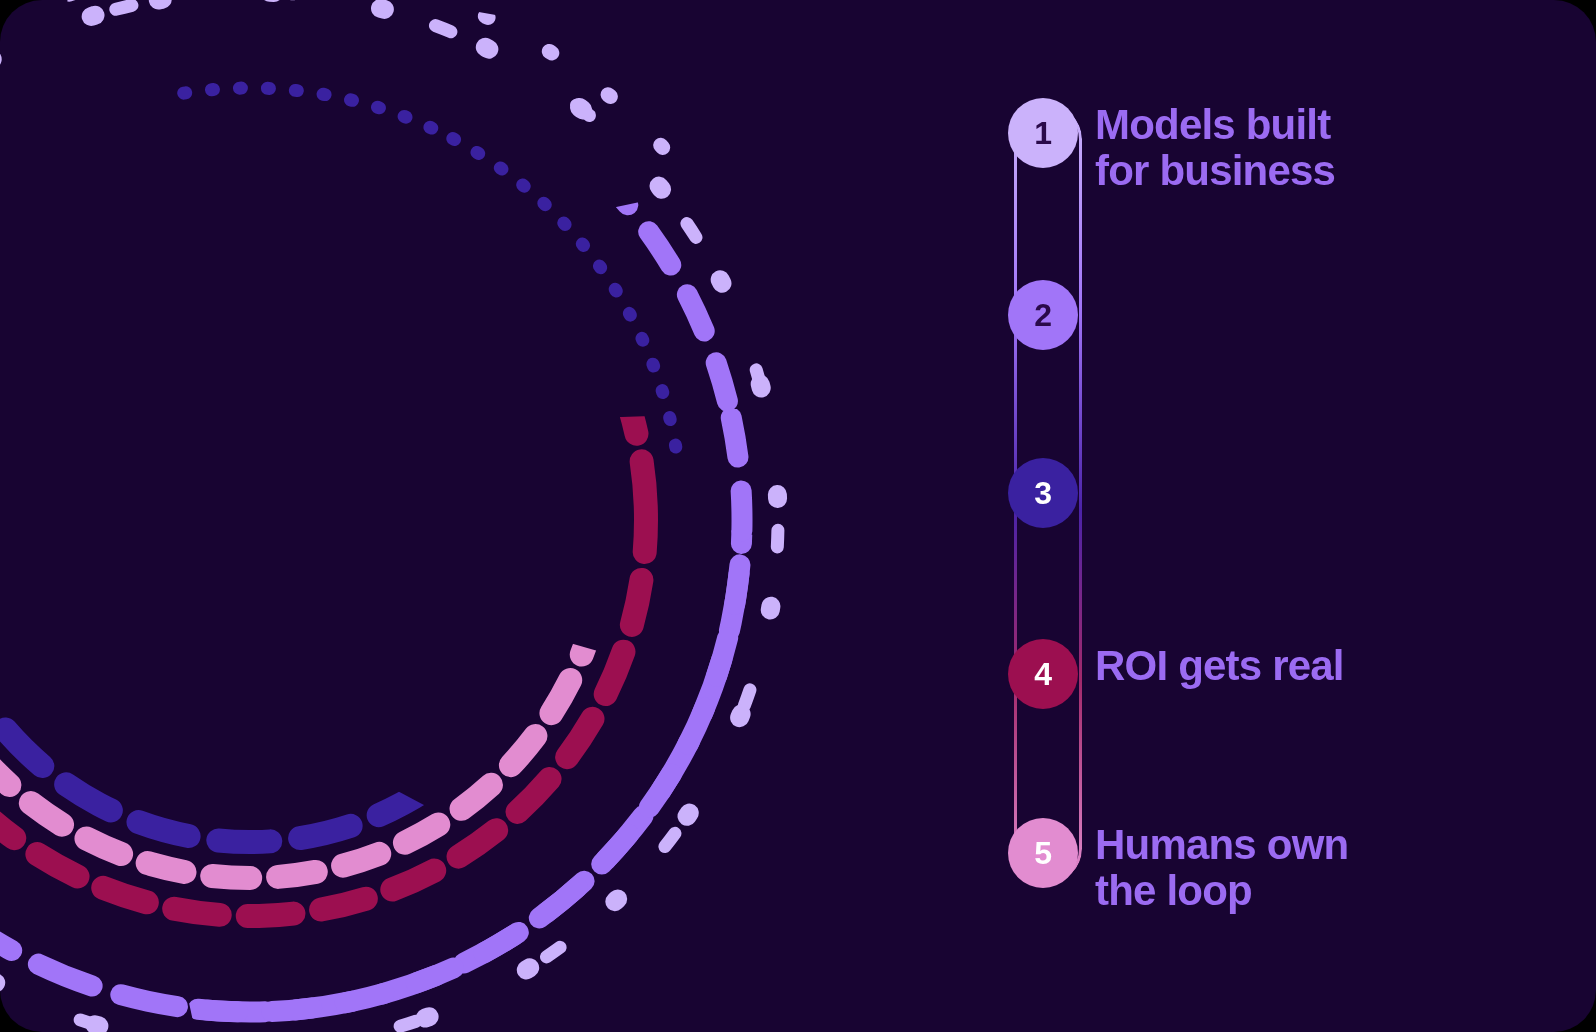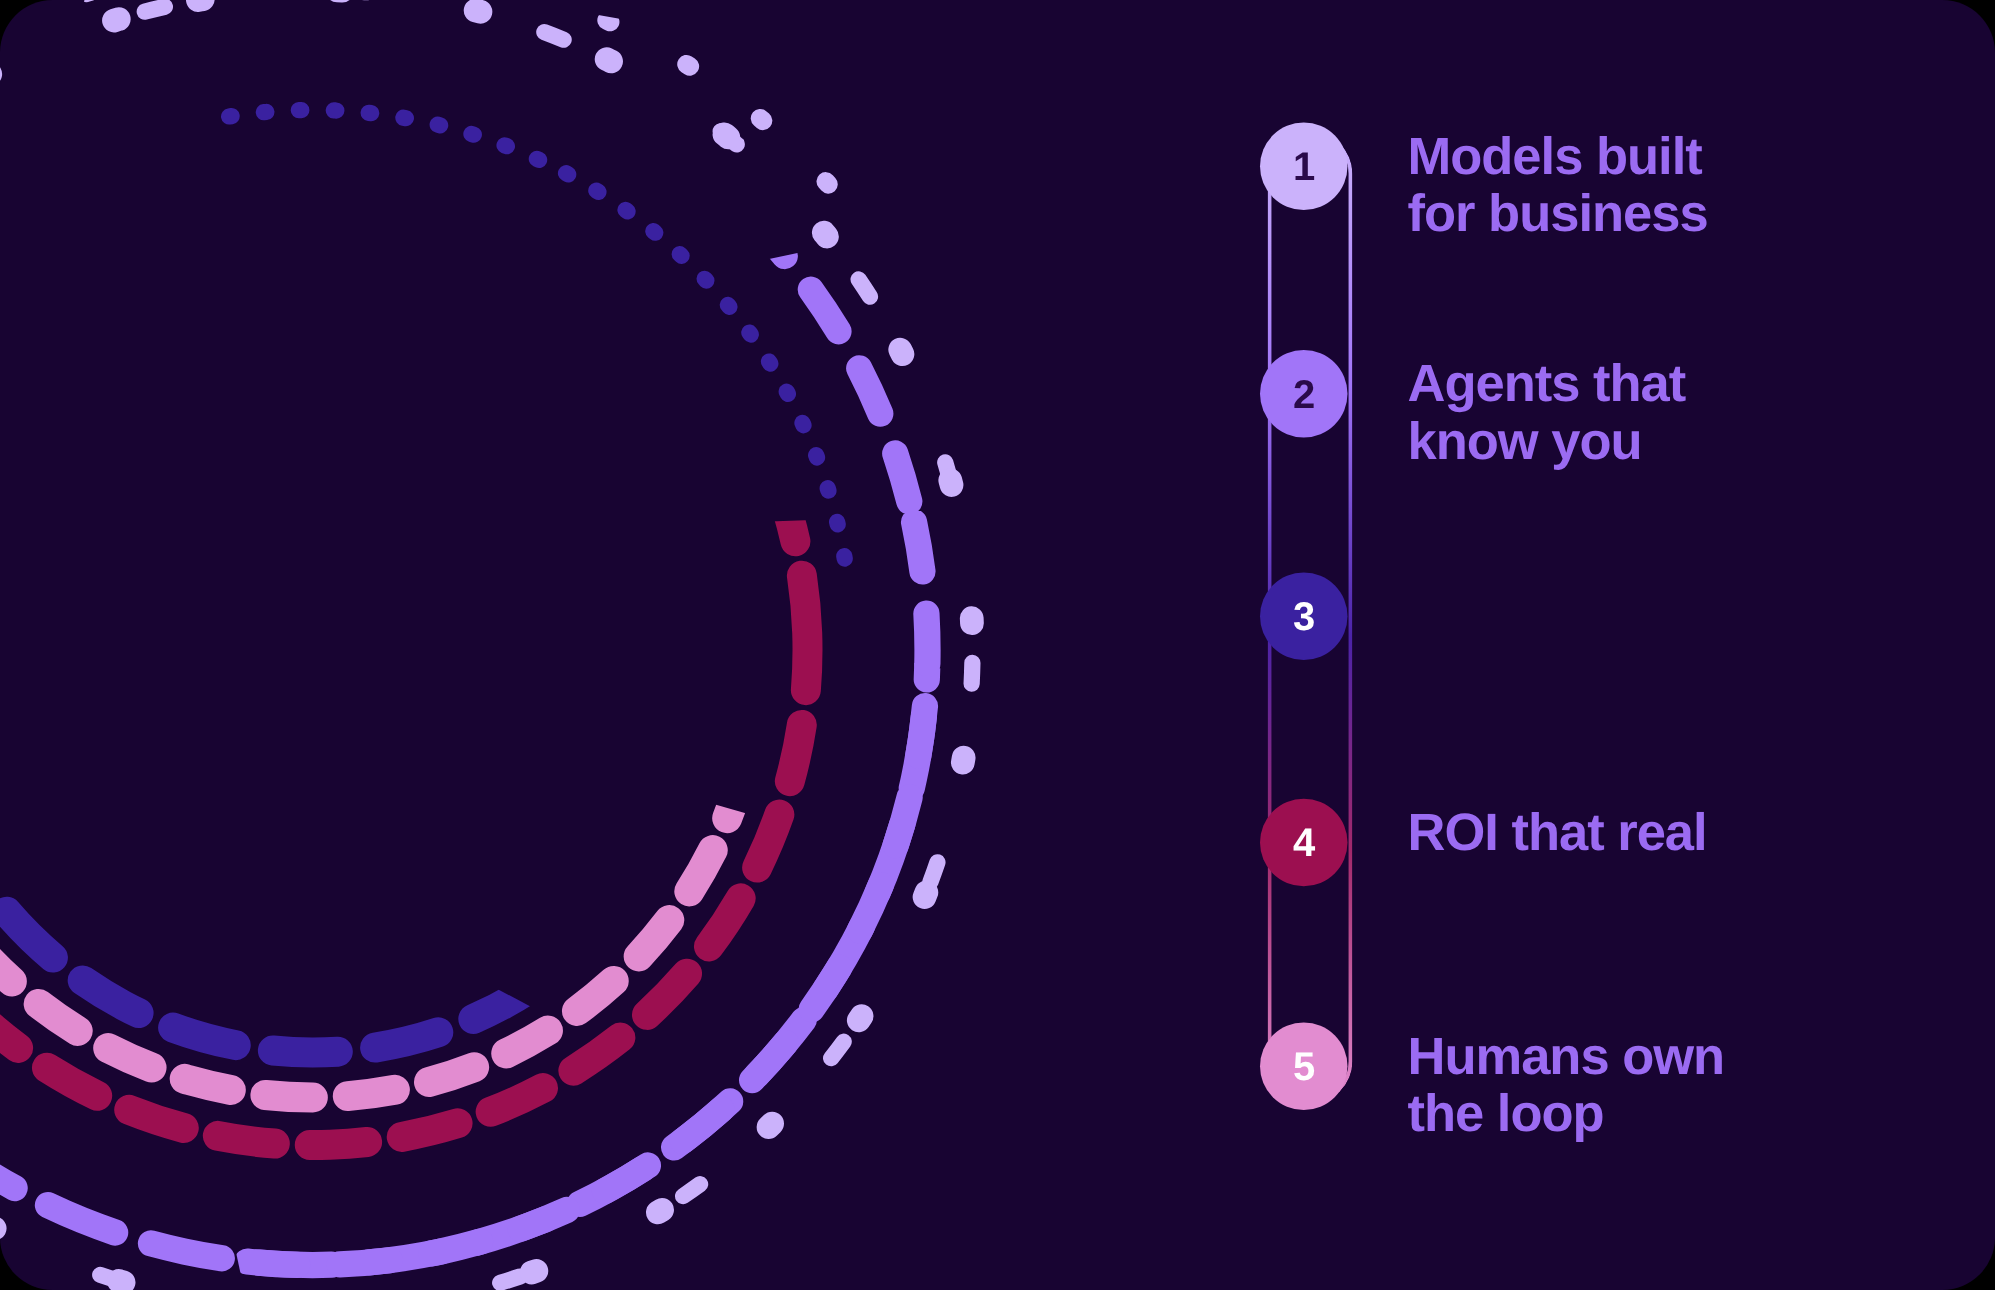--- a/index.html
+++ b/index.html
@@ -77,21 +77,21 @@
     flex: 0 0 70px;
     display: flex;
     align-items: center;
     justify-content: center;
     font-size: 32px;
     font-weight: bold;
     letter-spacing: -0.5px;
     line-height: 1;
   }
   .step-label {
-    margin-left: 48px;
+    margin-left: 17px;
     font-size: 42px;
     font-weight: bold;
     line-height: 1.1;
     letter-spacing: -0.8px;
     color: #9b6bf2;
     white-space: pre-line;
     padding-top: 4px;
   }
 </style>
 </head>
@@ -149,29 +149,27 @@
   <div id="stepper">
     <div id="step-track"></div>
     <div id="step-rows">
         <div class="step-row" style="top: 0px;">
           <div class="step-badge" style="background: rgb(203, 178, 251); color: rgb(42, 10, 74);">1</div>
           <div class="step-label">Models built
 for business</div>
         </div>
         <div class="step-row" style="top: 182px;">
           <div class="step-badge" style="background: rgb(161, 117, 248); color: rgb(42, 10, 74);">2</div>
-          <div class="step-label">Agents that
-know you</div>
         </div>
         <div class="step-row" style="top: 360px;">
           <div class="step-badge" style="background: rgb(58, 33, 160); color: rgb(255, 255, 255);">3</div>
         </div>
         <div class="step-row" style="top: 541px;">
           <div class="step-badge" style="background: rgb(156, 15, 80); color: rgb(255, 255, 255);">4</div>
-          <div class="step-label">ROI that real</div>
+          <div class="step-label">ROI gets real</div>
         </div>
         <div class="step-row" style="top: 720px;">
           <div class="step-badge" style="background: rgb(226, 140, 208); color: rgb(255, 255, 255);">5</div>
           <div class="step-label">Humans own
 the loop</div>
         </div>
       </div>
   </div>
 
 </div>

